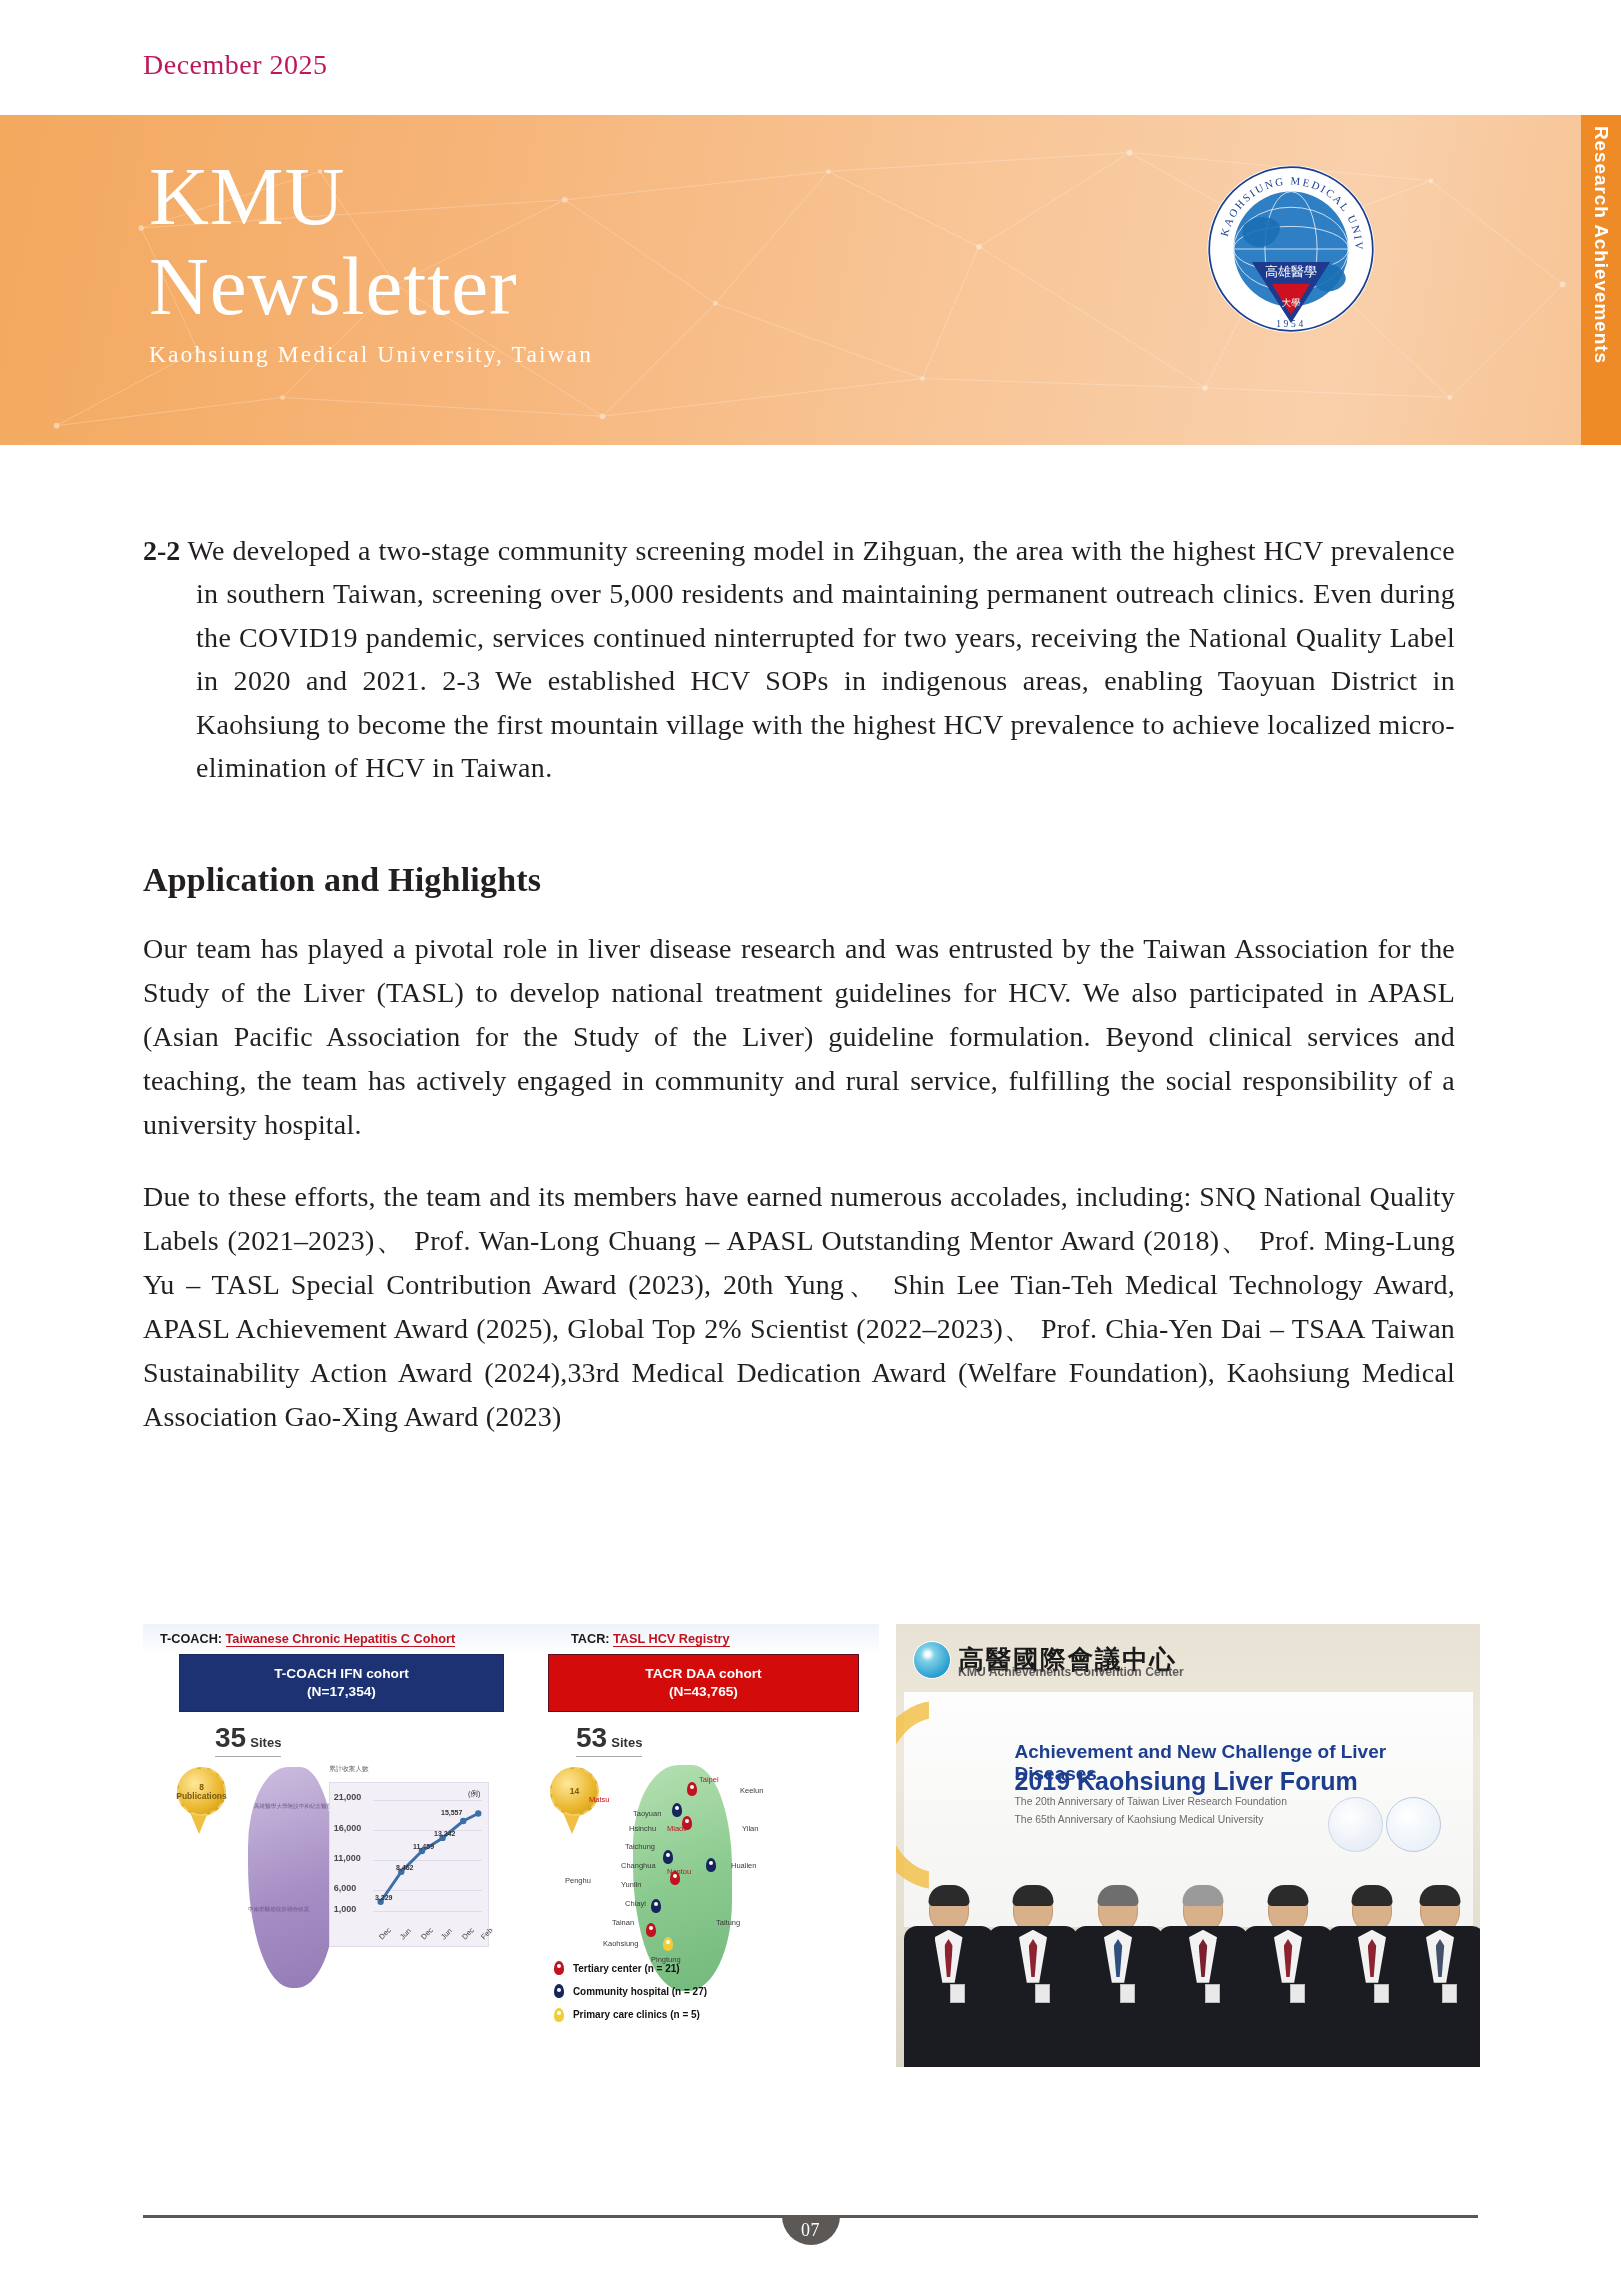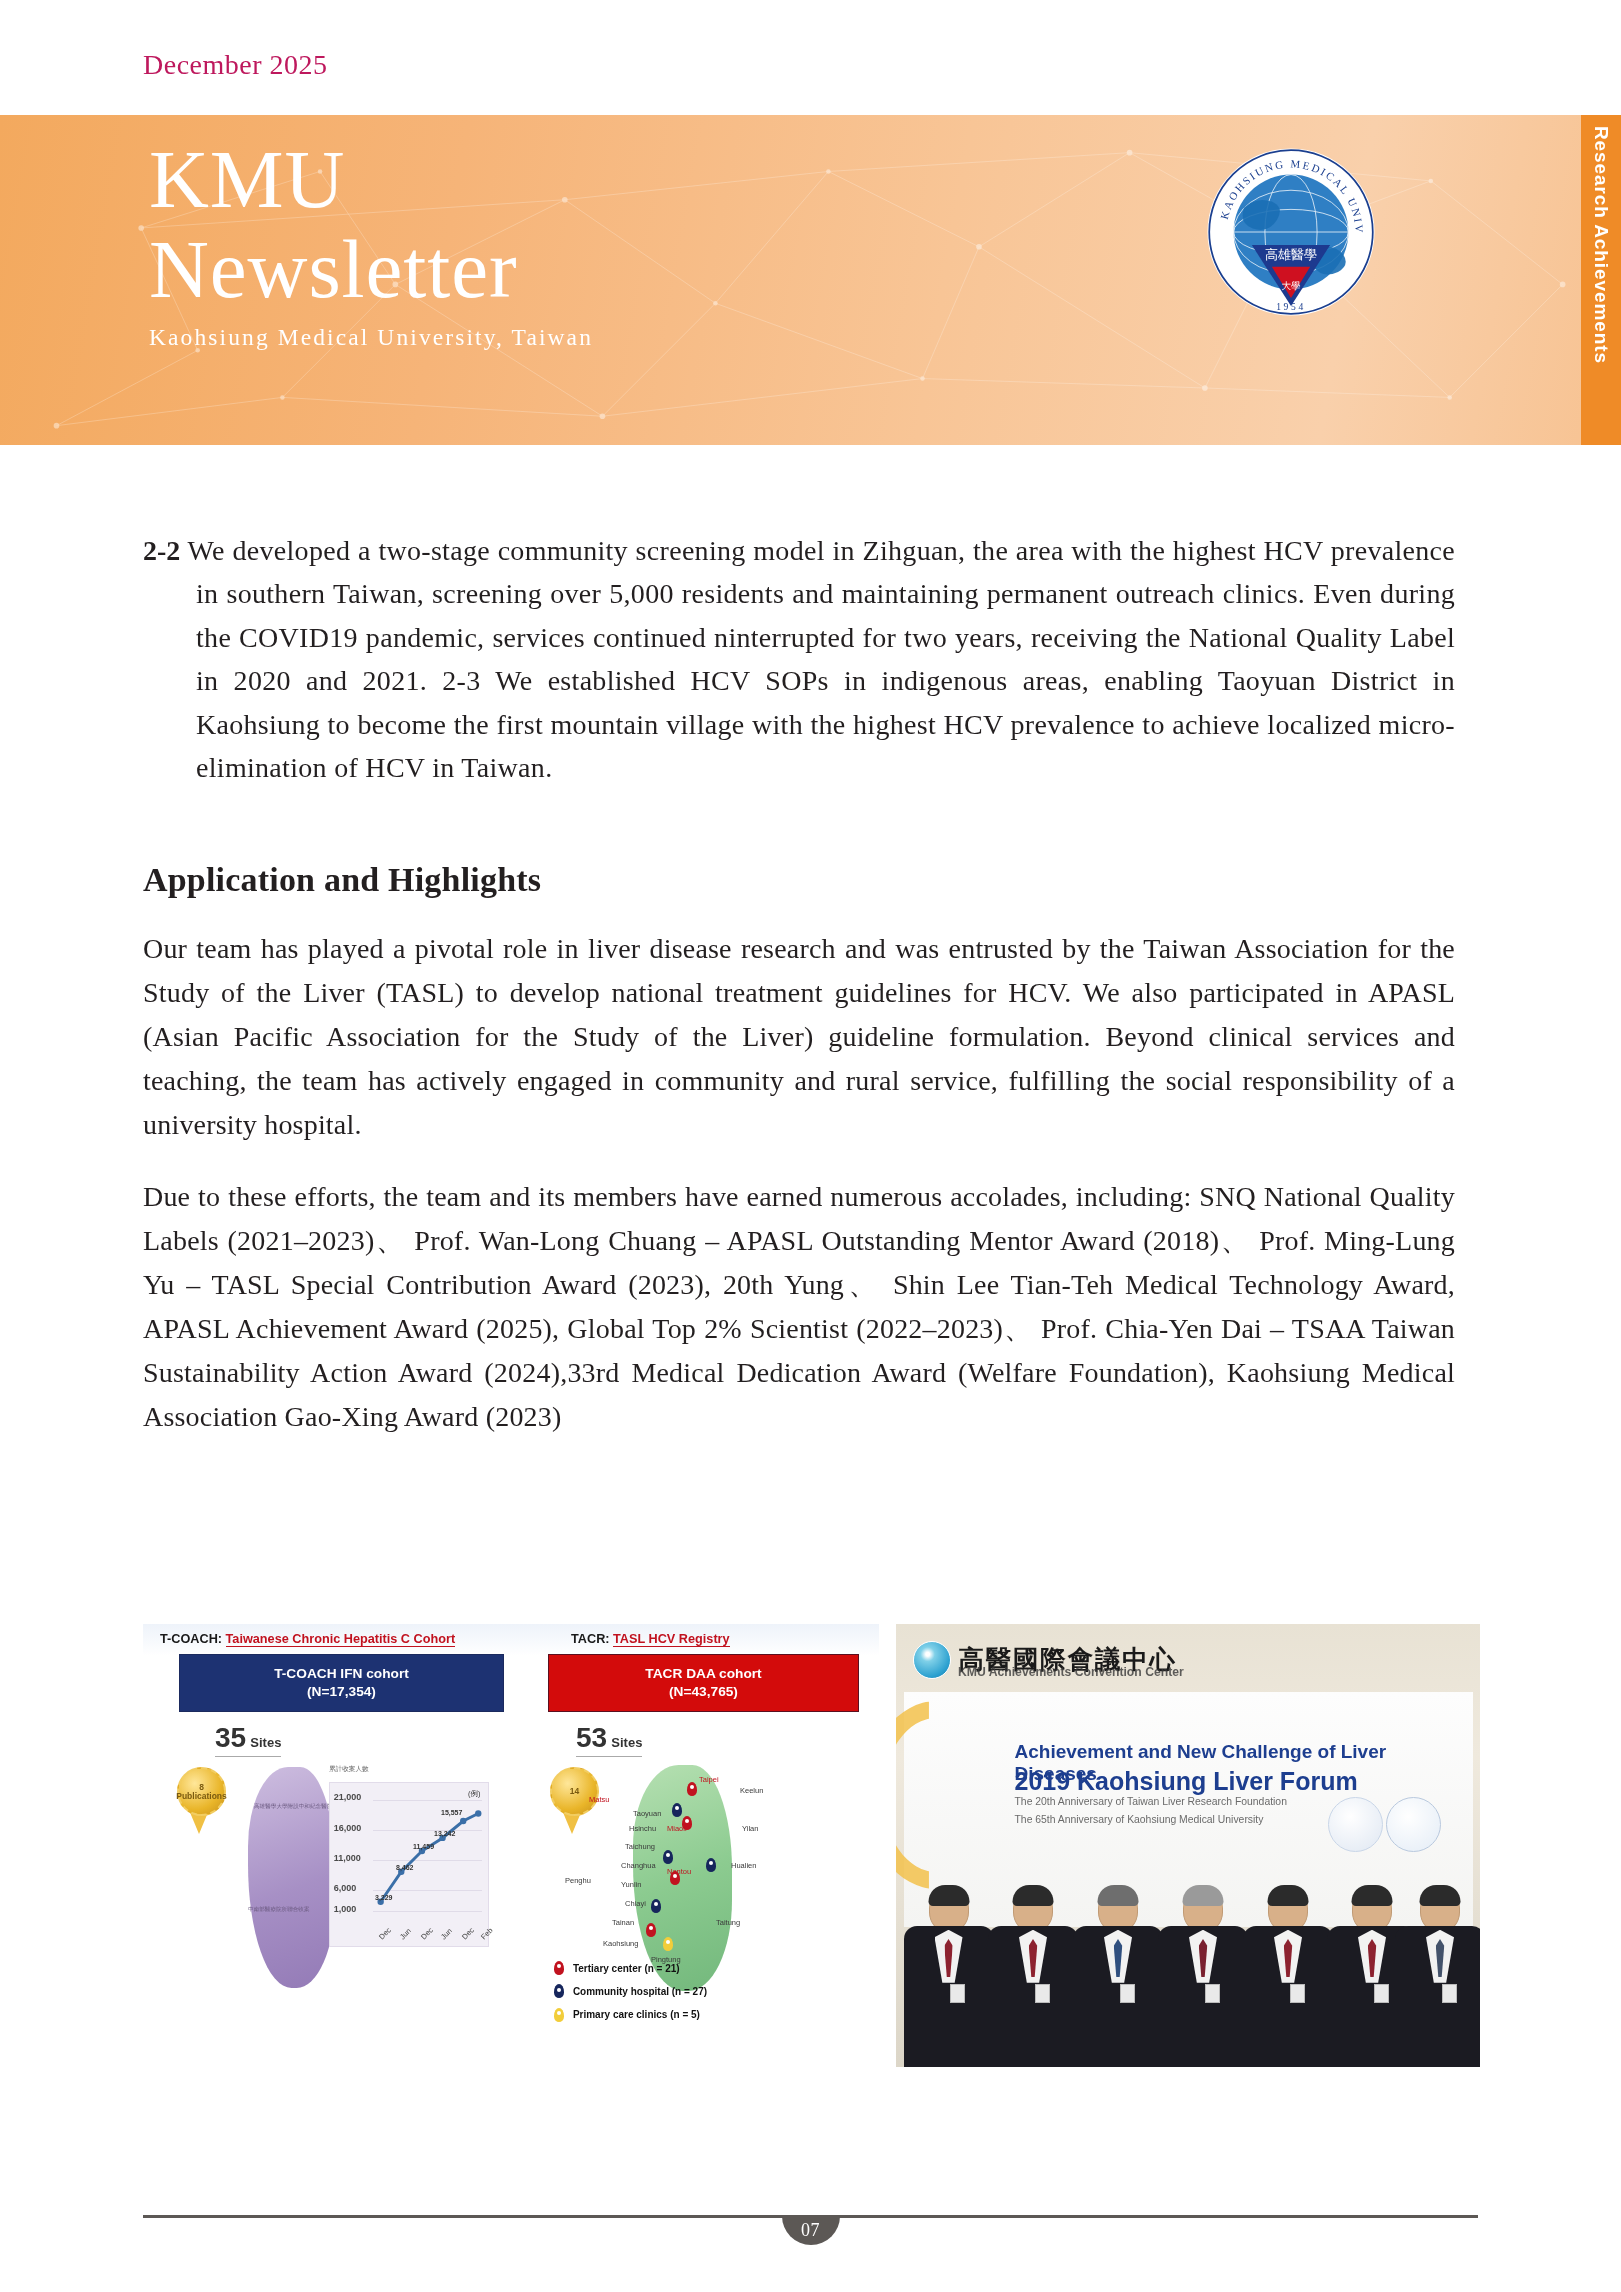--- a/index.html
+++ b/index.html
@@ -18,21 +18,21 @@
     font-size:28px; color:#be185d; letter-spacing:0.5px;font-family:Liberation Serif, serif;
   }
 
   
   .banner{
     position:absolute; left:0; top:115px; width:1621px; height:330px;
     background:linear-gradient(100deg,#f3a95e 0%, #f6b478 28%, #f8c596 58%, #f9d0ab 82%, #f7c291 100%);
     overflow:hidden;
   }
   .banner-net{ position:absolute; inset:0; opacity:.55; }
-  .banner-inner{ position:relative; width:100%; height:100%; }
+  .banner-inner{ position:relative; width:100%; height:100%;margin-top:17px; }
 
   .masthead{
     position:absolute; left:149px; top:22.6px;
     color:#ffffff; line-height:1.0;
   }
   .masthead .l1{ font-size:83px; letter-spacing:0.9px; display:block; }
   .masthead .l2{ font-size:83px; letter-spacing:0.9px; display:block; margin-top:7.5px;}
   .masthead .sub{
     display:block; margin-top:15px; font-size:23.5px; letter-spacing:2.1px; color:#fff;
   }

